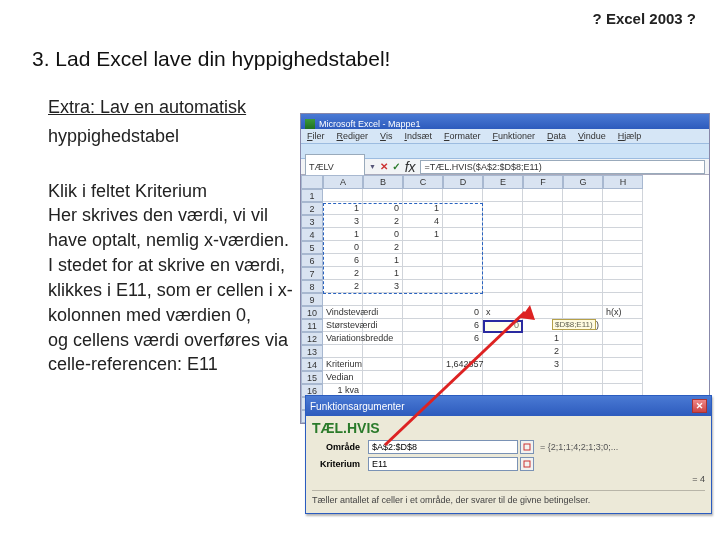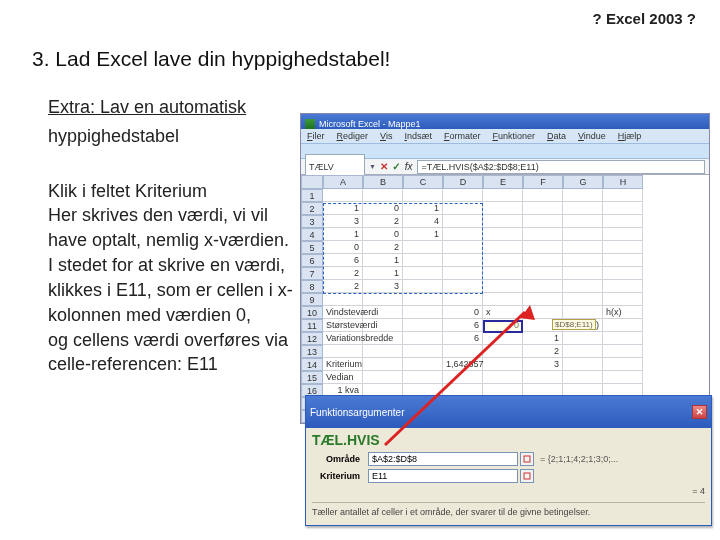--- a/index.html
+++ b/index.html
@@ -18,32 +18,32 @@
   .ex-menu { background: #d6e6f6; height: 14px; display: flex; align-items: center; gap: 12px; padding: 0 6px; font-size: 9px; color: #333; }
   .ex-menu span { }
   .ex-menu u { text-decoration: underline; }
   .ex-tool { background: #cde3f7; height: 16px; border-top: 1px solid #9cbce0; border-bottom: 1px solid #9cbce0; }
   .ex-tool2 { background: #cde3f7; height: 14px; border-bottom: 1px solid #9cbce0; display:flex; align-items:center; padding:0 6px; color:#335; font-size:8px; justify-content:flex-end;}
   .fx-row { display: flex; align-items: center; height: 16px; background: #f2f4f6; border-bottom: 1px solid #aab; }
   .namebox { width: 60px; height: 14px; border: 1px solid #9ab; background: #fff; margin: 0 4px; font-size: 9px; display: flex; align-items: center; padding: 12px 3px; }
   .fx-ops { display: flex; align-items: center; gap: 4px; font-size: 10px; }
   .fx-x { color: #c33; font-weight: bold; }
   .fx-v { color: #2a7a2a; font-weight: bold; }
-  .fx-fx { font-style: italic; font-size: 10px; }
+  .fx-fx { font-style: italic; font-size: 14px; }
   .fx-input { flex: 1; border: 1px solid #9ab; background: #fff; height: 14px; display: flex; align-items: center; padding: 0 4px; font-size: 9px; margin: 0 4px; }
   .grid { display: grid; grid-template-columns: 22px repeat(8, 40px); background: #fff; }
   .colh { background: #d9e3f1; border: 1px solid #a8b8d0; height: 14px; display: flex; align-items: center; justify-content: center; font-size: 9px; color: #333; }
   .rowh { background: #d9e3f1; border: 1px solid #a8b8d0; height: 13px; display: flex; align-items: center; justify-content: center; font-size: 9px; color: #333; }
   .cell { border-right: 1px solid #d0d4da; border-bottom: 1px solid #d0d4da; height: 13px; font-size: 9px; display: flex; align-items: center; padding: 0 3px; }
   .cell.r { justify-content: flex-end; }
   .marq { position: absolute; border: 1px dashed #2a63c0; }
   .selcell { position: absolute; border: 2px solid #2a2aa0; background: rgba(255,255,200,0.3); }
   .box-ref { position: absolute; border: 1px solid #b5a04a; background: #fffbe0; font-size: 8px; padding: 0 2px; color: #665; }
   .dlg { position: absolute; left: 305px; top: 395px; width: 407px; border: 1px solid #2a5cc0; box-shadow: 1px 2px 2px rgba(0,0,0,0.3); font-size: 9px; background:#ece9d8;}
-  .dlg-title { background: linear-gradient(#4a7ad4,#2d5bbd); height: 17px; display: flex; align-items: center; justify-content: space-between; padding: 16px 4px; color: #fff; font-size: 10px; }
+  .dlg-title { background: linear-gradient(#4a7ad4,#2d5bbd); height: 17px; display: flex; align-items: center; justify-content: space-between; padding: 10px 4px; color: #fff; font-size: 10px; }
   .dlg-close { width: 15px; height: 14px; background: linear-gradient(#e88,#c44); border: 1px solid #a33; display: flex; align-items: center; justify-content: center; color: #fff; font-weight: bold; font-size: 9px;}
   .dlg-body { padding: 4px 6px 6px 6px; }
   .dlg-fn { color: #2a7a2a; font-weight: bold; font-size: 14px; margin-bottom: 4px;}
   .dlg-row { display: flex; align-items: center; margin-bottom: 3px; }
   .dlg-label { width: 56px; text-align: right; padding-right: 8px; font-weight: bold;}
   .dlg-input { width: 150px; height: 14px; border: 1px solid #7a92b5; background: #fff; display:flex; align-items:center; padding:0 3px; font-size:9px;}
   .dlg-pick { width: 14px; height: 14px; border: 1px solid #7a92b5; background: #f2f2f0; margin-left: 2px; display:flex; align-items:center; justify-content:center;}
   .dlg-res { margin-left: 6px; color: #555; font-size: 9px;}
   .dlg-sep { border-top: 1px solid #b8b5a8; margin: 6px 0 4px 0; }
   .dlg-desc { color: #444; font-size: 9px; margin-bottom: 2px;}

